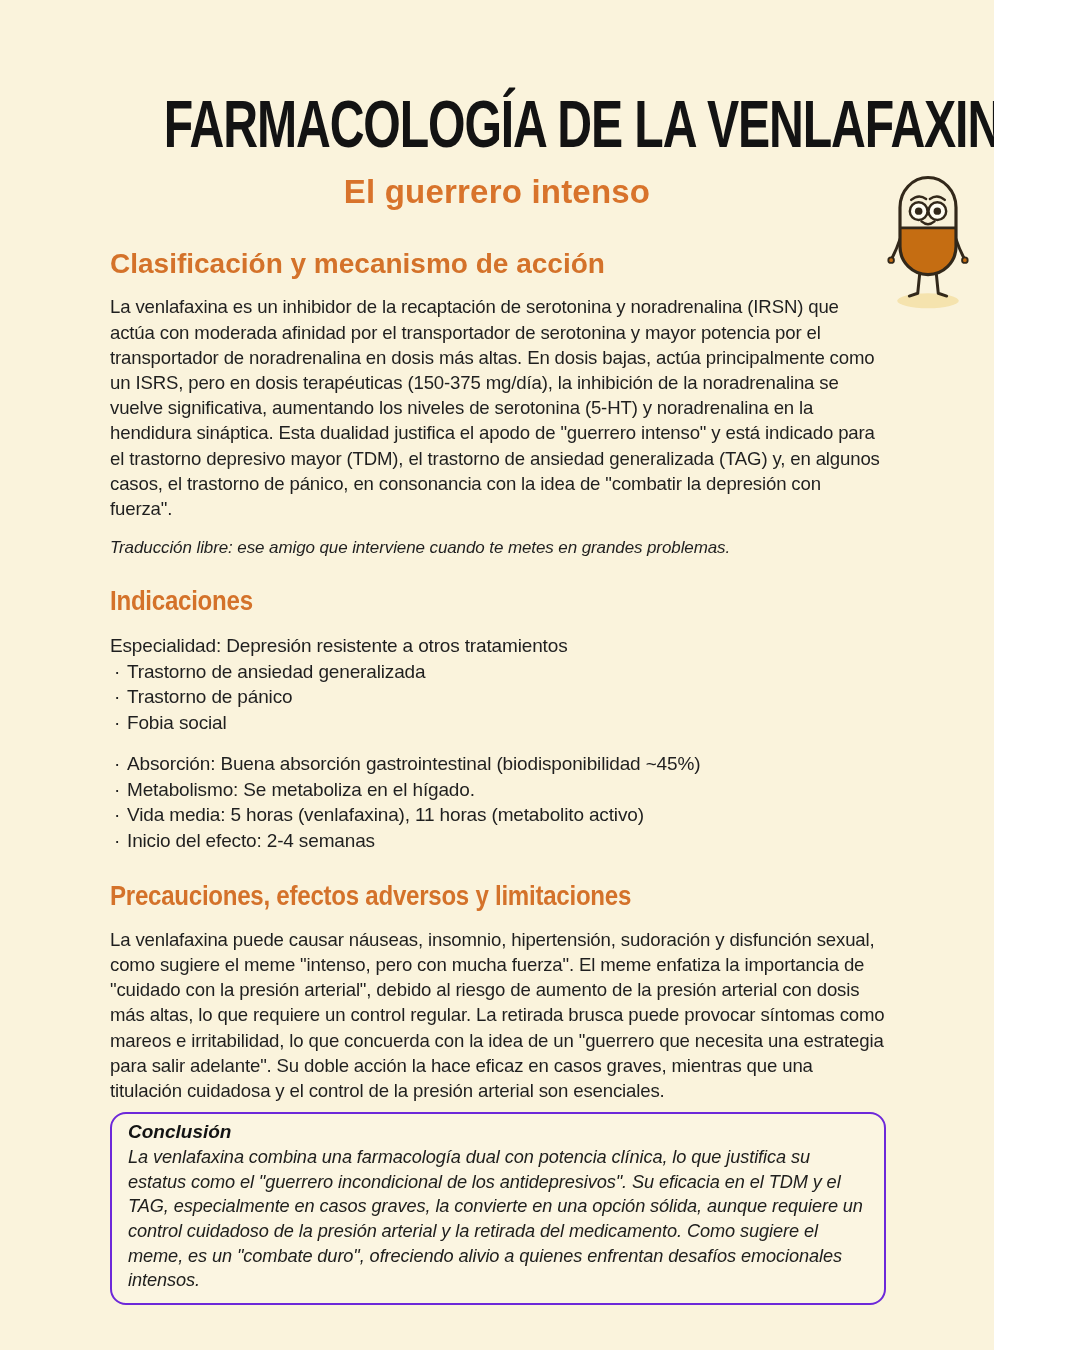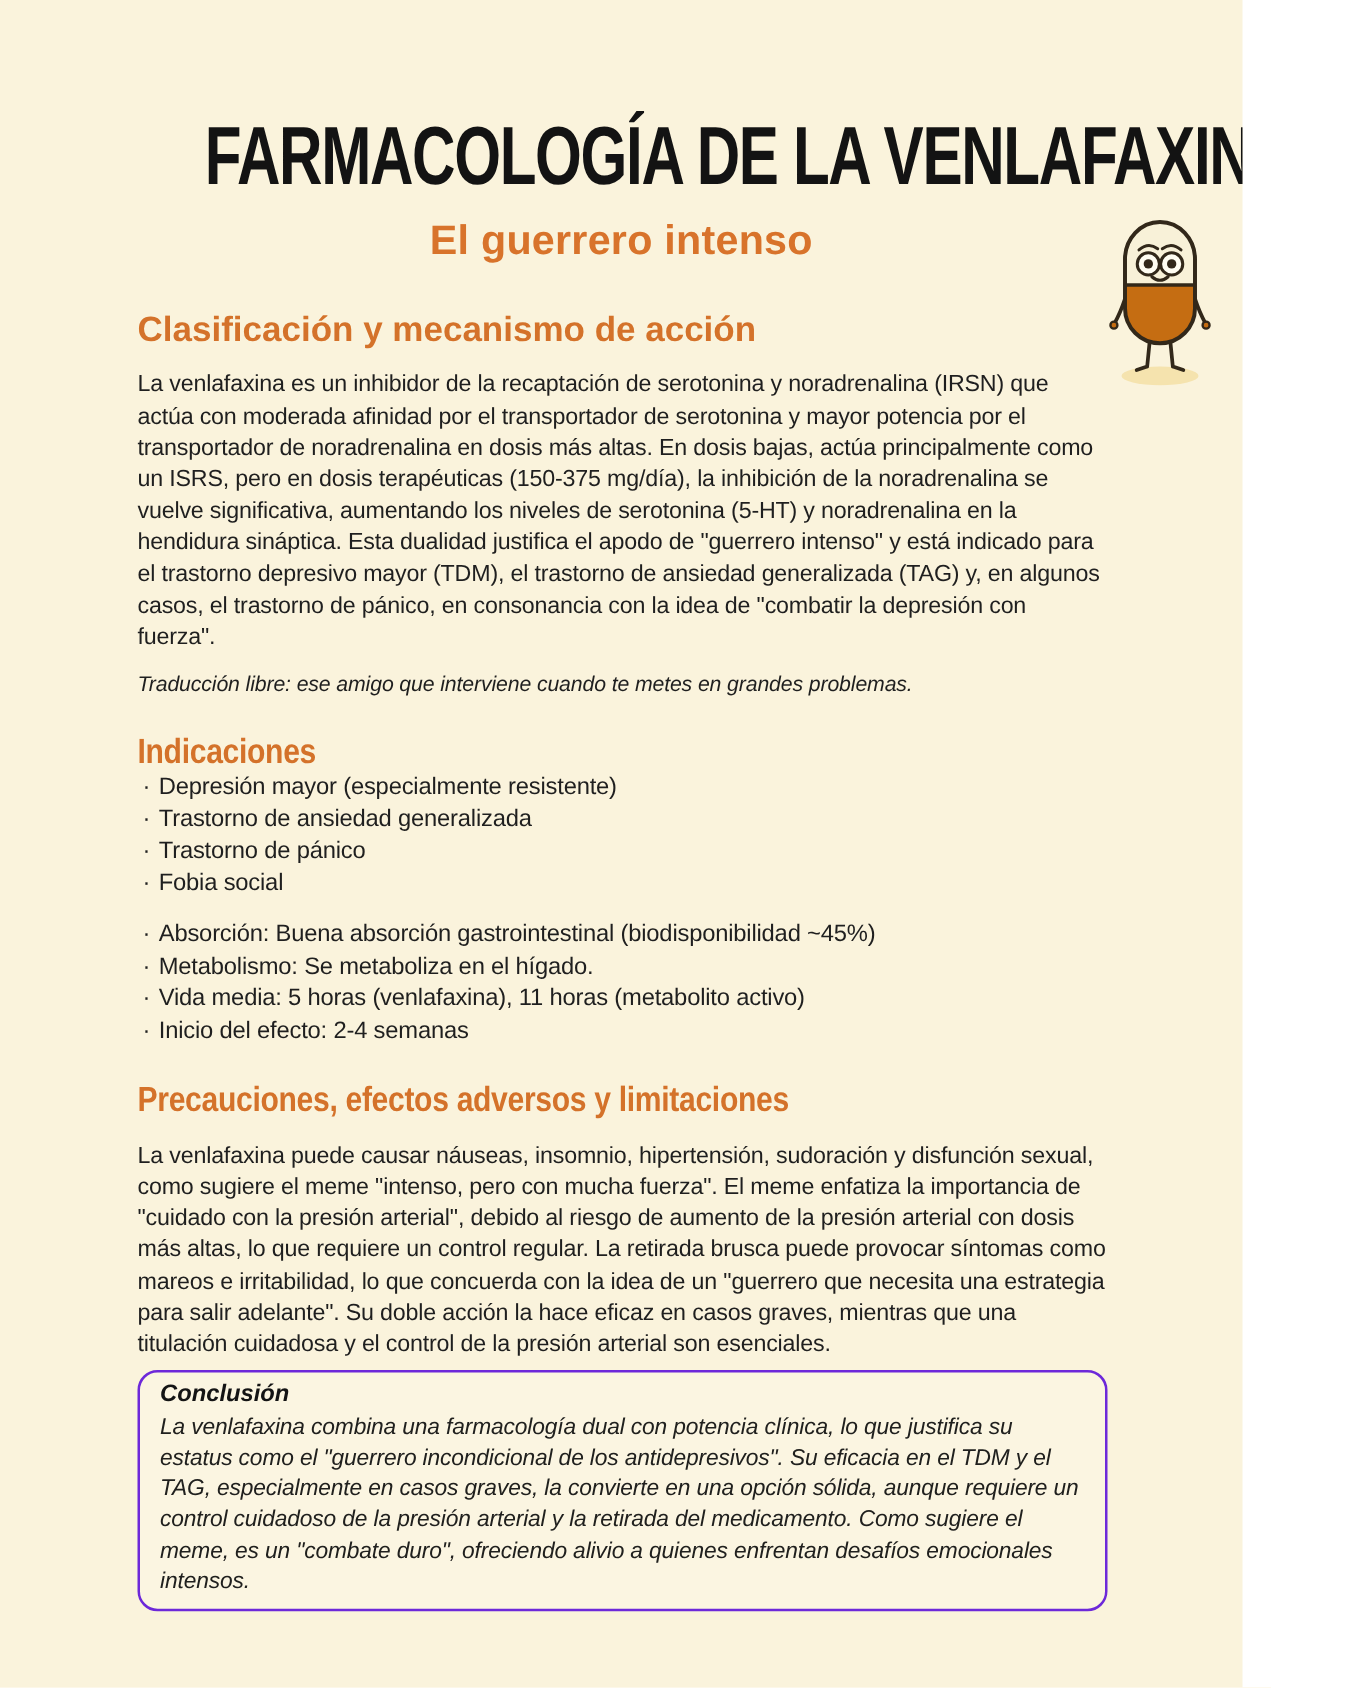--- a/index.html
+++ b/index.html
@@ -162,22 +162,22 @@
 
     <h2 class="section-heading first">
       <span>Clasificación y mecanismo de acción</span>
     </h2>
     <p class="para">La venlafaxina es un inhibidor de la recaptación de serotonina y noradrenalina (IRSN) que actúa con moderada afinidad por el transportador de serotonina y mayor potencia por el transportador de noradrenalina en dosis más altas. En dosis bajas, actúa principalmente como un ISRS, pero en dosis terapéuticas (150-375 mg/día), la inhibición de la noradrenalina se vuelve significativa, aumentando los niveles de serotonina (5-HT) y noradrenalina en la hendidura sináptica. Esta dualidad justifica el apodo de "guerrero intenso" y está indicado para el trastorno depresivo mayor (TDM), el trastorno de ansiedad generalizada (TAG) y, en algunos casos, el trastorno de pánico, en consonancia con la idea de "combatir la depresión con fuerza".</p>
     <p class="note">Traducción libre: ese amigo que interviene cuando te metes en grandes problemas.</p>
 
     <h2 class="section-heading spaced">
       <span class="cond">Indicaciones</span>
     </h2>
+    <p class="intro-line">Especialidad: Depresión resistente a otros tratamientos</p>
     <div class="bullet-list">
-        <div class="bullet-line">Depresión mayor (especialmente resistente)</div>
         <div class="bullet-line">Trastorno de ansiedad generalizada</div>
         <div class="bullet-line">Trastorno de pánico</div>
         <div class="bullet-line">Fobia social</div>
       </div>
 
     <div class="bullet-list pk">
         <div class="bullet-line">Absorción: Buena absorción gastrointestinal (biodisponibilidad ~45%)</div>
         <div class="bullet-line">Metabolismo: Se metaboliza en el hígado.</div>
         <div class="bullet-line">Vida media: 5 horas (venlafaxina), 11 horas (metabolito activo)</div>
         <div class="bullet-line">Inicio del efecto: 2-4 semanas</div>

